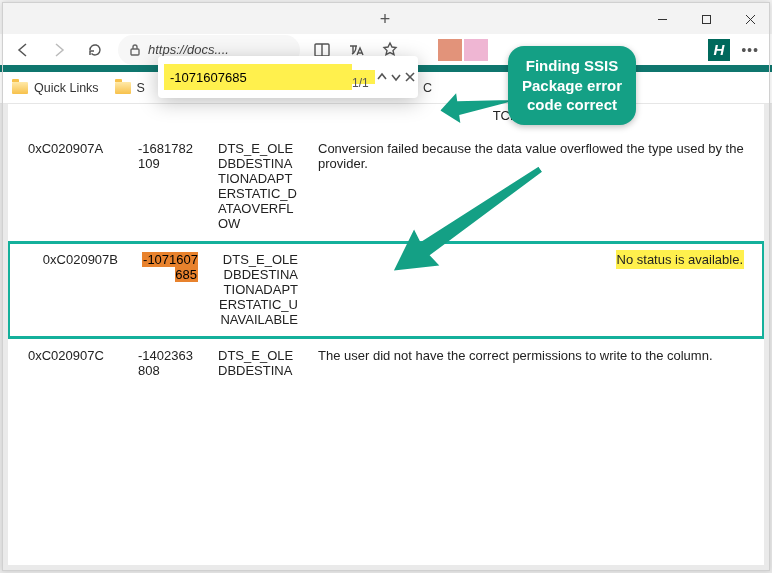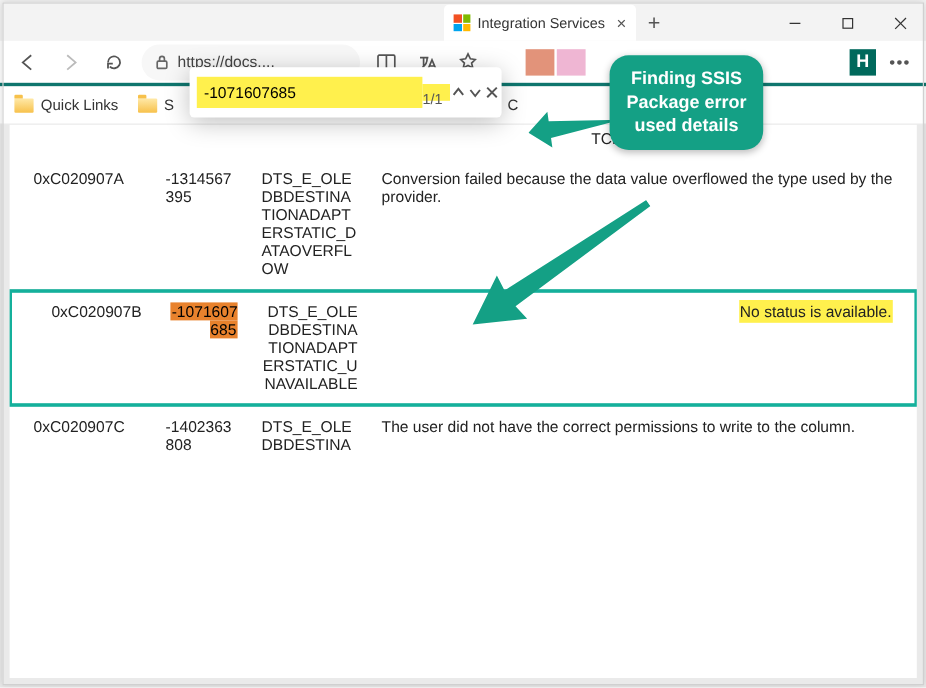--- a/index.html
+++ b/index.html
@@ -9,21 +9,21 @@
   .tab { height: 30px; background: #fff; border-radius: 4px 4px 0 0; display: flex; align-items: center; padding: 0 8px 0 8px; font-size: 12px; color: #333; min-width: 160px; gap: 6px; }
   .tab .ms-logo { width: 14px; height: 14px; display: grid; grid-template-columns: 1fr 1fr; grid-template-rows: 1fr 1fr; gap: 1px; }
   .tab .ms-logo span:nth-child(1){background:#f25022;} .tab .ms-logo span:nth-child(2){background:#7fba00;}
   .tab .ms-logo span:nth-child(3){background:#00a4ef;} .tab .ms-logo span:nth-child(4){background:#ffb900;}
   .tab-close { margin-left: auto; color: #555; font-size: 14px; line-height: 1; cursor: pointer; }
   .newtab { width: 30px; height: 30px; display: flex; align-items: center; justify-content: center; color: #555; font-size: 18px; cursor: pointer; }
   .win-controls { margin-left: auto; display: flex; height: 30px; }
   .win-controls div { width: 44px; display: flex; align-items: center; justify-content: center; color: #333; cursor: pointer; }
   .win-controls svg { stroke: #333; stroke-width: 1; fill: none; }
   
-  .toolbar { height: 38px; background: #fff; display: flex; align-items: center; padding: 0 6px; gap: 2px; border-bottom: 3px solid #0f766e; }
+  .toolbar { height: 38px; background: #fff; display: flex; align-items: center; padding: 0 6px; gap: 2px; border-bottom: 7px solid #0f766e; font-style: italic; }
   .nav-btn { width: 34px; height: 30px; display: flex; align-items: center; justify-content: center; border-radius: 4px; cursor: pointer; }
   .nav-btn svg { stroke: #555; stroke-width: 1.5; fill: none; }
   .nav-btn.disabled svg { stroke: #bbb; }
   .addr { flex: 0 0 182px; height: 30px; background: #f7f7f7; border-radius: 15px; display: flex; align-items: center; padding: 0 10px; gap: 6px; font-size: 13px; color: #444; margin: 0 4px; }
   .addr svg { stroke: #666; fill: none; stroke-width: 1.4; }
   .toolbar .icon-btn { width: 32px; height: 30px; display:flex; align-items:center; justify-content:center; cursor:pointer; }
   .toolbar .icon-btn svg { stroke:#555; fill:none; stroke-width:1.4; }
   .color-swatches { display:flex; gap:2px; margin-left: 4px;}
   .color-swatches span { width: 24px; height: 22px; display:block; }
   .h-badge { width:22px; height:22px; background:#00695c; color:#fff; font-weight:700; font-size:15px; display:flex; align-items:center; justify-content:center; margin-left: auto; margin-right: 2px;}
@@ -71,30 +71,20 @@
   
   .outer { position:absolute; inset:2px; border:1px solid #d0d0d0; box-shadow: 0 0 6px rgba(0,0,0,.15); background: transparent; pointer-events:none;}
 </style>
 </head>
 <body>
 
 <div class="outer"></div>
 
 <div class="browser-chrome">
   <div class="titlebar">
-    <div class="tab">
-      <span class="ms-logo">
-          <span></span>
-          <span></span>
-          <span></span>
-          <span></span>
-        </span>
-      <span>Integration Services</span>
-      <span class="tab-close">×</span>
-    </div>
     <div class="newtab">+</div>
     <div class="win-controls">
       <div>
           <svg width="11" height="11">
             <line x1="1" y1="5.5" x2="10" y2="5.5"></line>
           </svg>
         </div>
       <div>
           <svg width="11" height="11">
             <rect x="1.5" y="1.5" width="8" height="8"></rect>
@@ -192,38 +182,38 @@
       <svg width="14" height="14">
         <line x1="3" y1="3" x2="11" y2="11"></line>
         <line x1="11" y1="3" x2="3" y2="11"></line>
       </svg>
     </div>
 </div>
 
 <div class="callout">
   <div>Finding SSIS</div>
   <div>Package error</div>
-  <div>used details</div>
+  <div>code correct</div>
 </div>
 
 <svg class="arrow1" width="80" height="34">
   <path class="arrow-shape" d="M78 17 L18 10 L18 2 L0 17 L18 32 L18 24 Z"></path>
 </svg>
 <svg class="arrow2" width="72" height="180">
   <path class="arrow-shape" d="M34 0 L28 140 L14 138 L36 178 L58 138 L44 140 L40 0 Z"></path>
 </svg>
 
 <div class="content-wrap">
   <div class="content">
     <div class="tch-frag">TCH</div>
     <table>
       <tbody>
           <tr>
         <td>0xC020907A</td>
-        <td>-1314567395</td>
+        <td>-1681782109</td>
         <td>DTS_E_OLEDBDESTINATIONADAPTERSTATIC_DATAOVERFLOW</td>
         <td>Conversion failed because the data value overflowed the type used by the provider.</td>
       </tr>
       <tr class="row-highlight">
         <td>0xC020907B</td>
         <td><span class="match-num">-1071607685</span></td>
         <td>DTS_E_OLEDBDESTINATIONADAPTERSTATIC_UNAVAILABLE</td>
         <td><span class="match-desc">No status is available.</span></td>
       </tr>
       <tr>

